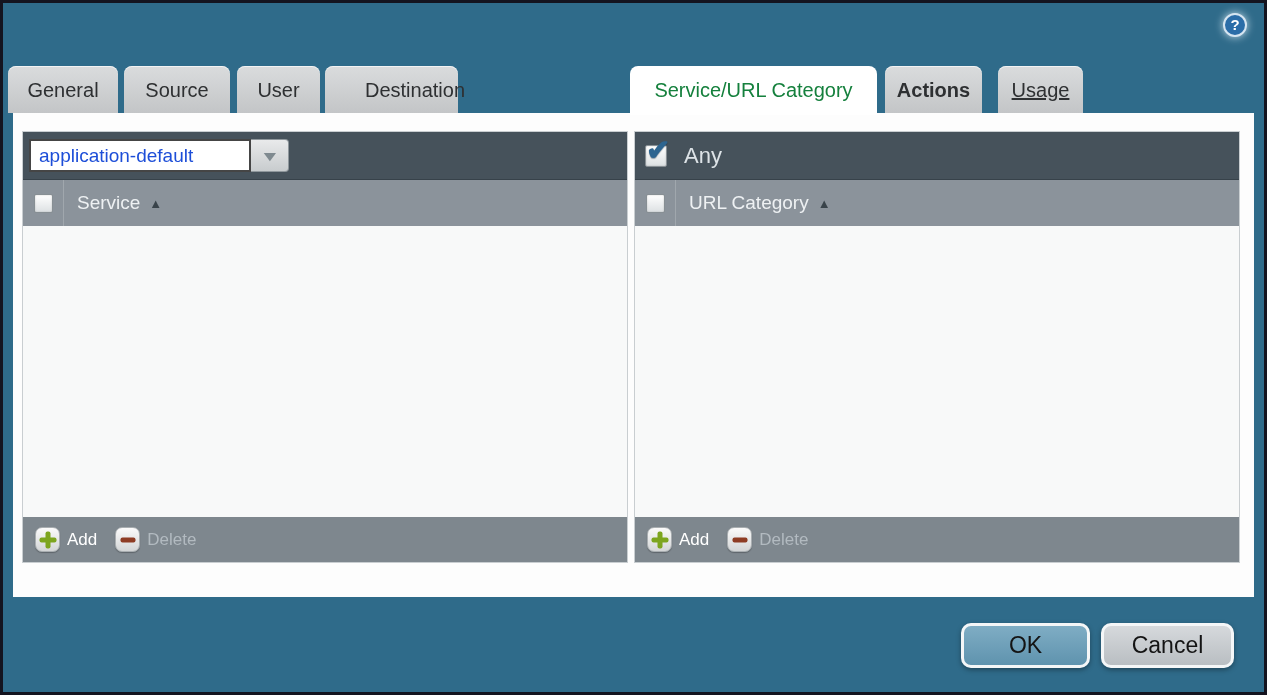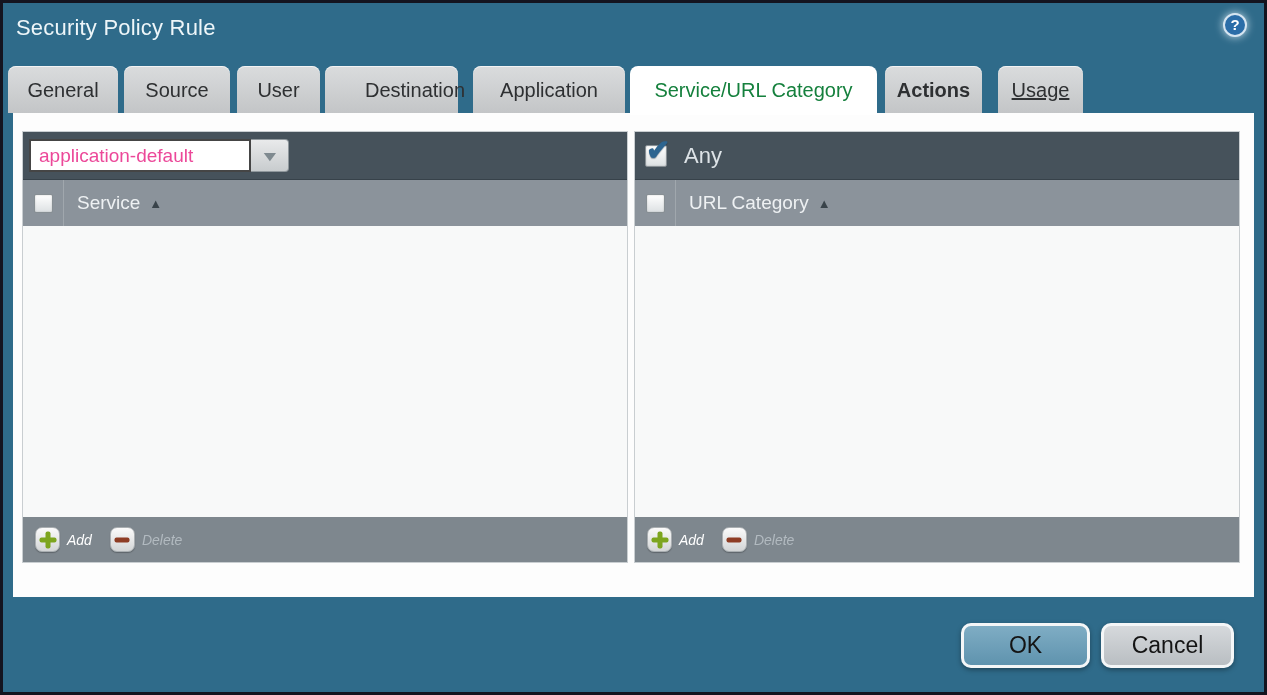--- a/index.html
+++ b/index.html
@@ -68,21 +68,21 @@
   .hdr-label { padding-left:13px; display:flex; align-items:center; }
   .sort { font-size:13px; color:#39434a; margin-left:9px; }
 
   .pbody { flex:1 1 auto; background:#f8f9f9; }
 
   .pfooter {
     height:45px; flex:0 0 45px; background:#7e878e;
     display:flex; align-items:center; padding-left:12px; gap:18px;
   }
   .foot-btn { display:flex; align-items:center; gap:7px; cursor:pointer; }
-  .foot-btn .lbl { font-size:14px; color:#ffffff;font-style:italic; }
+  .foot-btn .lbl { font-size:17px; color:#ffffff; }
   .foot-btn.disabled .lbl { color:#b2bac0; cursor:default; }
 
   .icon-sq {
     width:25px; height:25px; border-radius:7px; position:relative;
     background:linear-gradient(180deg,#fbfbfb,#d3d5d6);
     border:1px solid #a9aeb1; box-shadow:0 1px 1px rgba(0,0,0,0.25);
   }
   .icon-plus::before, .icon-plus::after {
     content:""; position:absolute; left:50%; top:50%; background:#7da51f; border-radius:2px;
   }
@@ -104,21 +104,21 @@
   .cb .check {
     position:absolute; left:0px; top:-13px; font-size:29px; font-weight:bold;
     color:#2e6590; text-shadow:0 1px 1px rgba(20,40,60,0.4); pointer-events:none;
   }
   .any-label { margin-left:17px; color:#dde3e7; font-size:22px; }
 
   
   .dd-wrap { display:flex; align-items:center; }
   .dd-input {
     width:222px; height:33px; border:2px solid #454545; border-radius:0;
-    font-family:"Liberation Sans", sans-serif; font-size:19px; color:#ec4899;
+    font-family:"Liberation Sans", sans-serif; font-size:19px; color:#1d4ed8;
     padding:0 8px; background:#ffffff; outline:none;
   }
   .dd-btn {
     width:38px; height:33px; border:1px solid #8f979c; border-left:none;
     background:linear-gradient(180deg,#e9eaeb,#c8ccce); border-radius:0 4px 4px 0;
     display:flex; align-items:center; justify-content:center; cursor:pointer;
   }
   .dd-btn .arrow { font-size:14px; color:#7f8a90; transform:scale(1.5,1.0); }
 
   
@@ -129,29 +129,27 @@
     box-shadow:0 2px 5px rgba(0,0,0,0.35); z-index:20;
   }
   .btn-ok     { left:961px;  width:129px; background:linear-gradient(180deg,#7fadc4,#5f93ae); }
   .btn-cancel { left:1101px; width:133px; background:linear-gradient(180deg,#d6d9dc,#b9bec2); }
 </style>
 </head>
 <body>
 
 <div class="dialog">
 
-  <div class="title">Security Policy Rule</div>
   <div class="help">?</div>
 
   <div class="tabbar">
     <div class="tab" style="left:8px;   width:110px;">General</div>
     <div class="tab" style="left:124px; width:106px;">Source</div>
     <div class="tab" style="left:237px; width:83px;">User</div>
     <div class="tab" style="left:325px; width:133px;padding-left:40px;">Destination</div>
-    <div class="tab" style="left:473px; width:152px;">Application</div>
     <div class="tab active" style="left:630px; width:247px;">Service/URL Category</div>
     <div class="tab" style="left:885px; width:97px;font-weight:bold;">Actions</div>
     <div class="tab" style="left:998px; width:85px;text-decoration:underline;">Usage</div>
   </div>
 
   <div class="content">
 
     <div class="panel panel-left">
       <div class="ptoolbar">
         <div class="dd-wrap">

